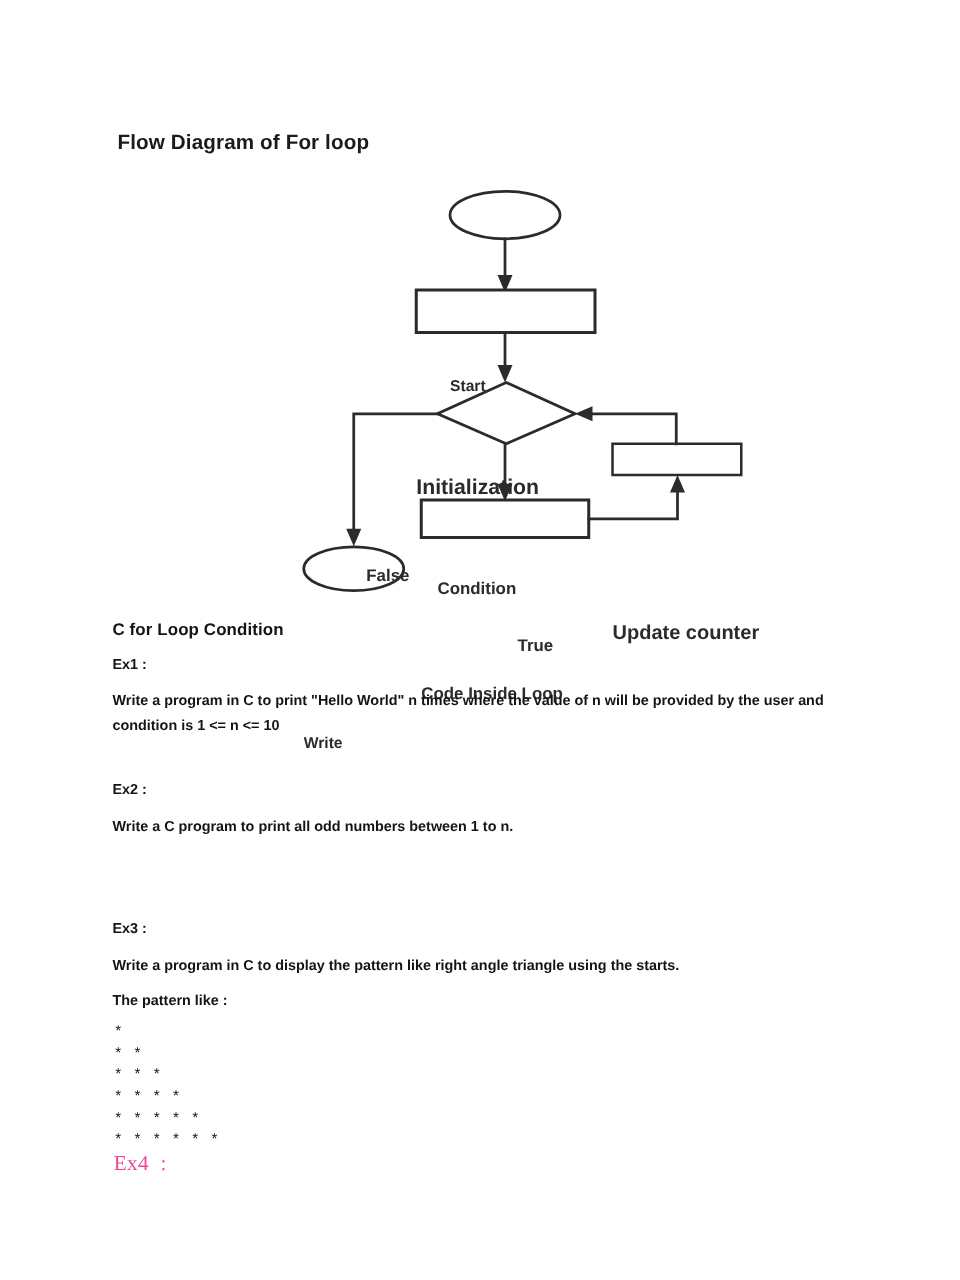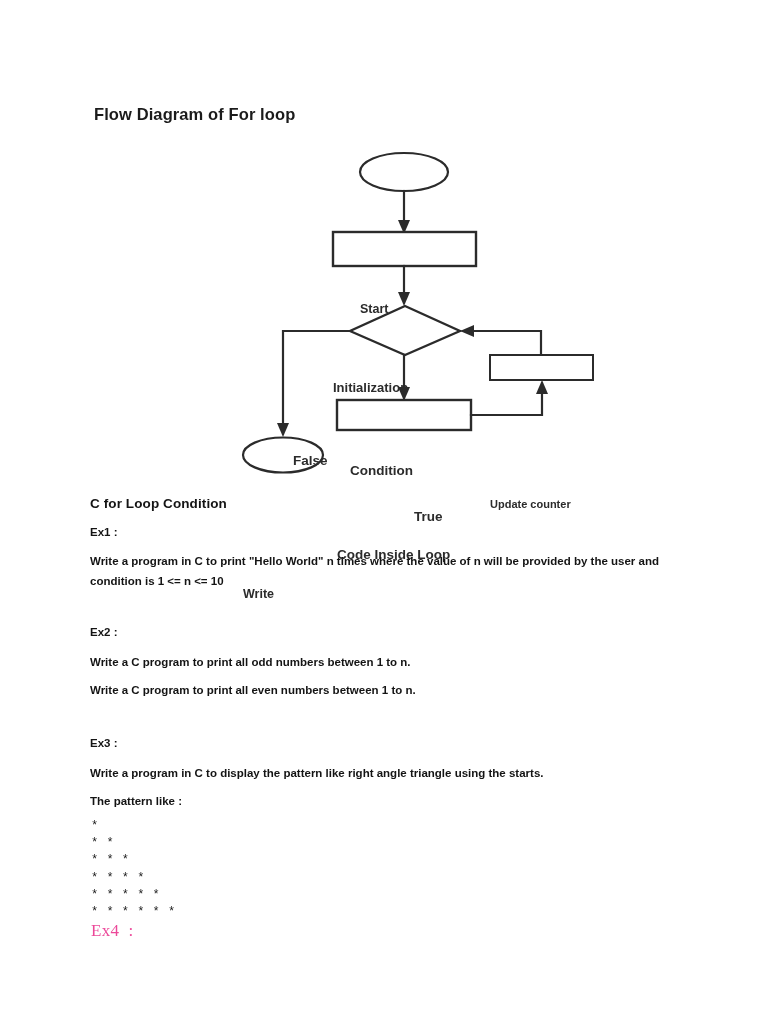--- a/index.html
+++ b/index.html
@@ -63,23 +63,23 @@
   
   .node-label {
     position: absolute;
     font-family: "Liberation Sans", sans-serif;
     font-weight: bold;
     color: #2b2b2b;
     white-space: nowrap;
     text-align: left;
   }
   .lbl-start   { left: 360px; top: 162px; width: 88px; font-size: 12.5px; }
-  .lbl-init    { left: 333px; top: 240px; width: 143px; font-size: 13px; }
+  .lbl-init    { left: 333px; top: 240px; width: 143px; font-size: 17px; }
   .lbl-cond    { left: 350px; top: 323px; width: 110px; font-size: 13.5px; }
-  .lbl-update  { left: 490px; top: 358px; width: 103px; font-size: 11px; }
+  .lbl-update  { left: 490px; top: 358px; width: 103px; font-size: 16px; }
   .lbl-code    { left: 337px; top: 407px; width: 134px; font-size: 13.5px; }
   .lbl-stop    { left: 243px; top: 447px; width: 81px; font-size: 12.5px; }
   .lbl-false   { left: 293px; top: 313px; font-size: 13.5px; }
   .lbl-true    { left: 414px; top: 369px; font-size: 13.5px; }
 
   
   .txt {
     position: absolute;
     font-family: "Liberation Sans", sans-serif;
     color: #141414;
@@ -191,21 +191,20 @@
     <div class="node-label lbl-true">True</div>
   </div>
 
   <div class="txt sec-head t-exercises">C for Loop Condition</div>
 
   <div class="txt ex-label t-ex1">Ex1 :</div>
   <div class="txt para t-p1">Write a program in C to print "Hello World" n times where the value of n will be provided by the user and condition is 1 &lt;= n &lt;= 10</div>
 
   <div class="txt ex-label t-ex2">Ex2 :</div>
   <div class="txt para para-1line t-p2a">Write a C program to print all odd numbers between 1 to n.</div>
-  <div class="txt para para-1line t-p2b">Write a C program to print all even numbers between 1 to n.</div>
 
   <div class="txt ex-label t-ex3">Ex3 :</div>
   <div class="txt para para-1line t-p3"> Write a program in C to display the pattern like right angle triangle using the starts.</div>
   <div class="txt para para-1line t-p3b">The pattern like :</div>
 
   <div class="pattern">*
 * *
 * * *
 * * * *
 * * * * *

